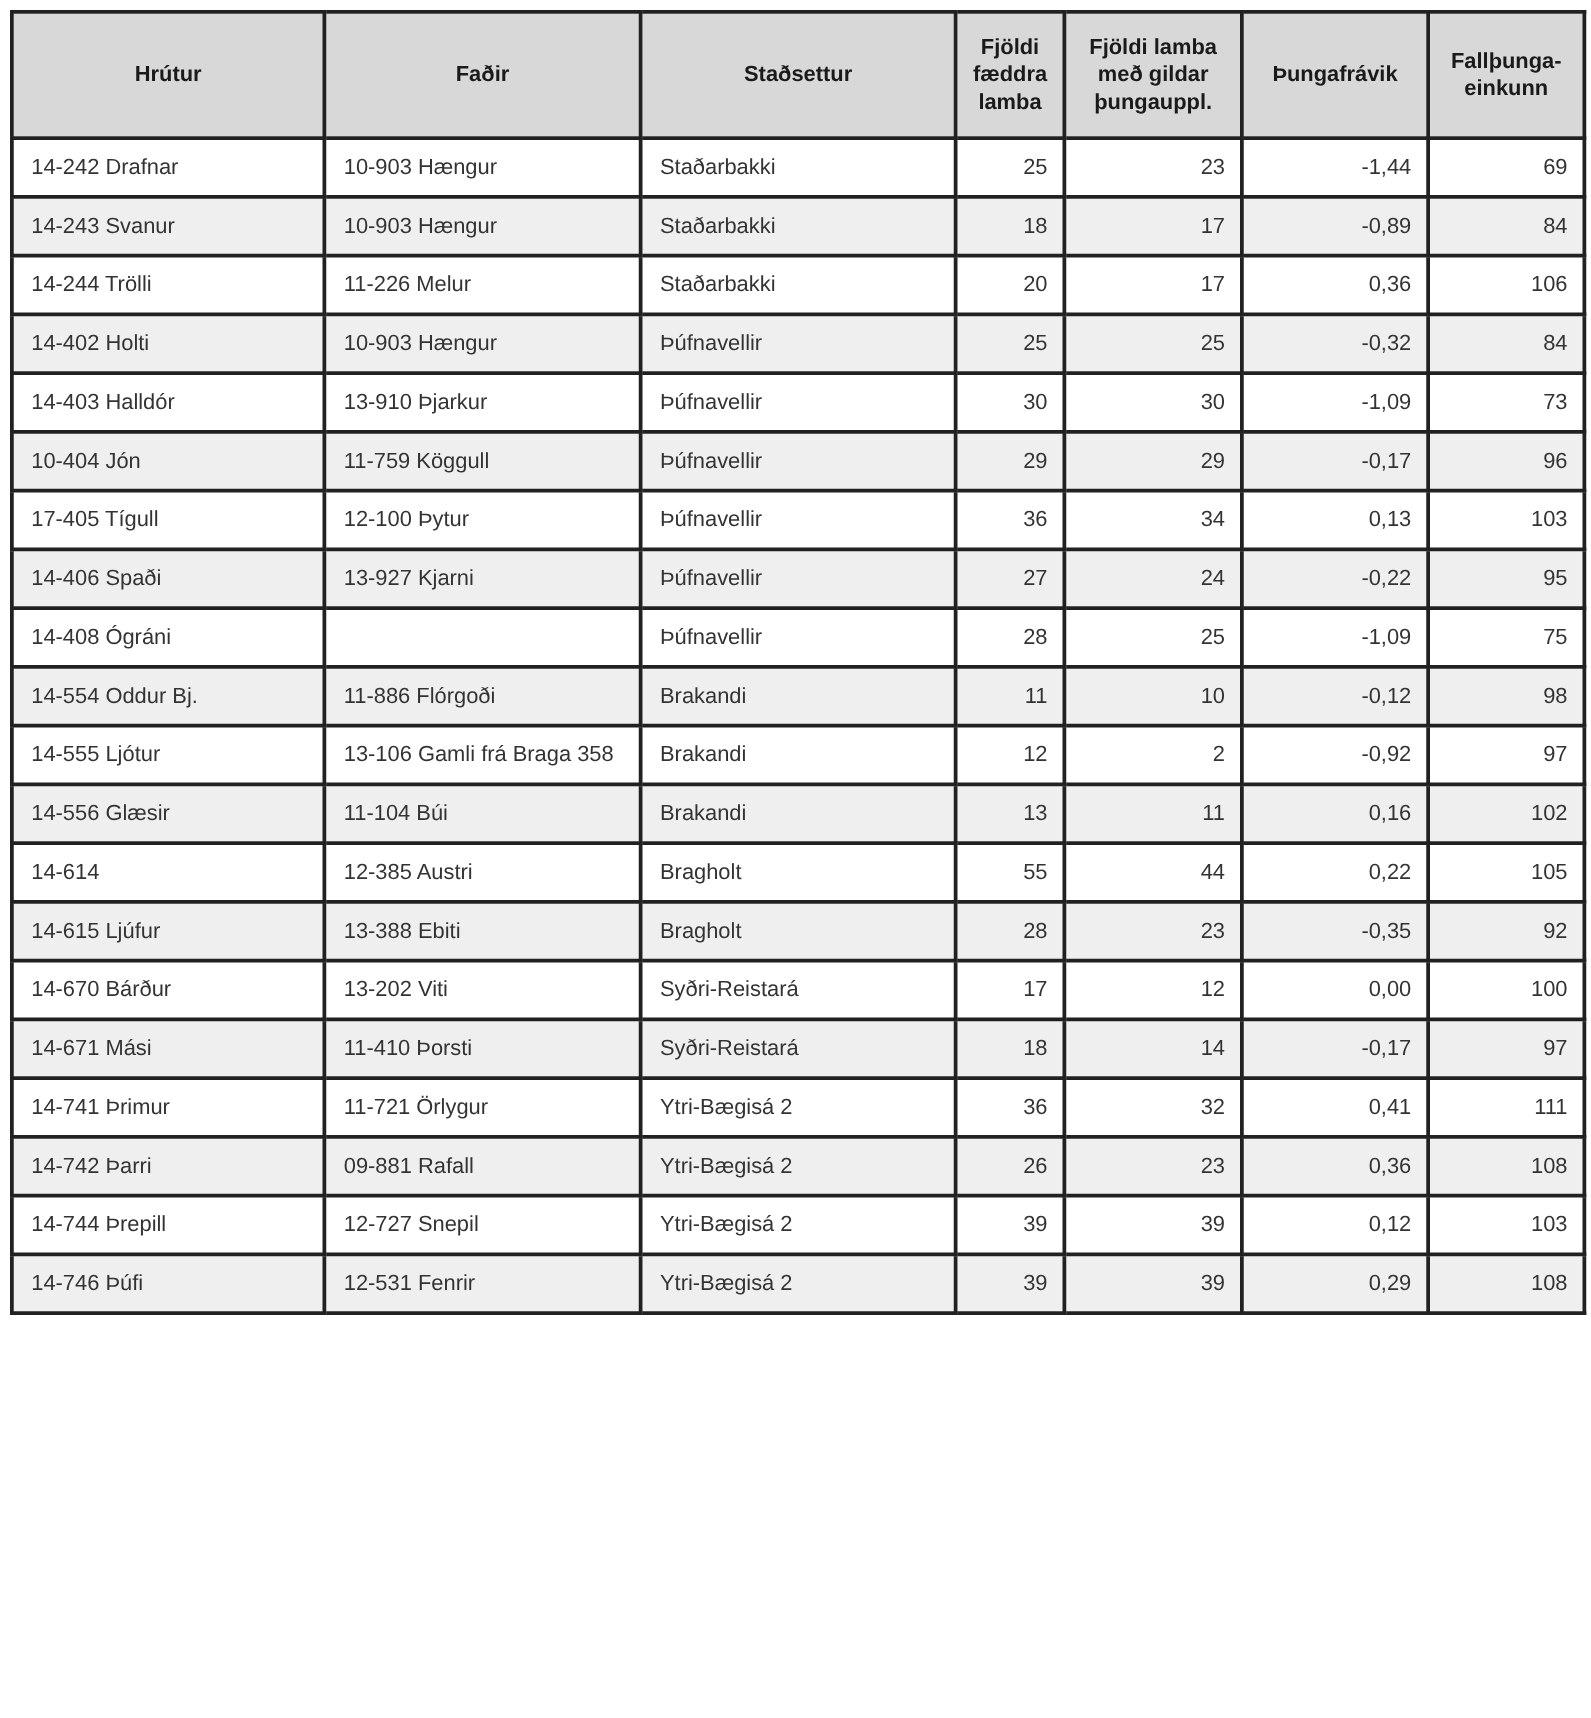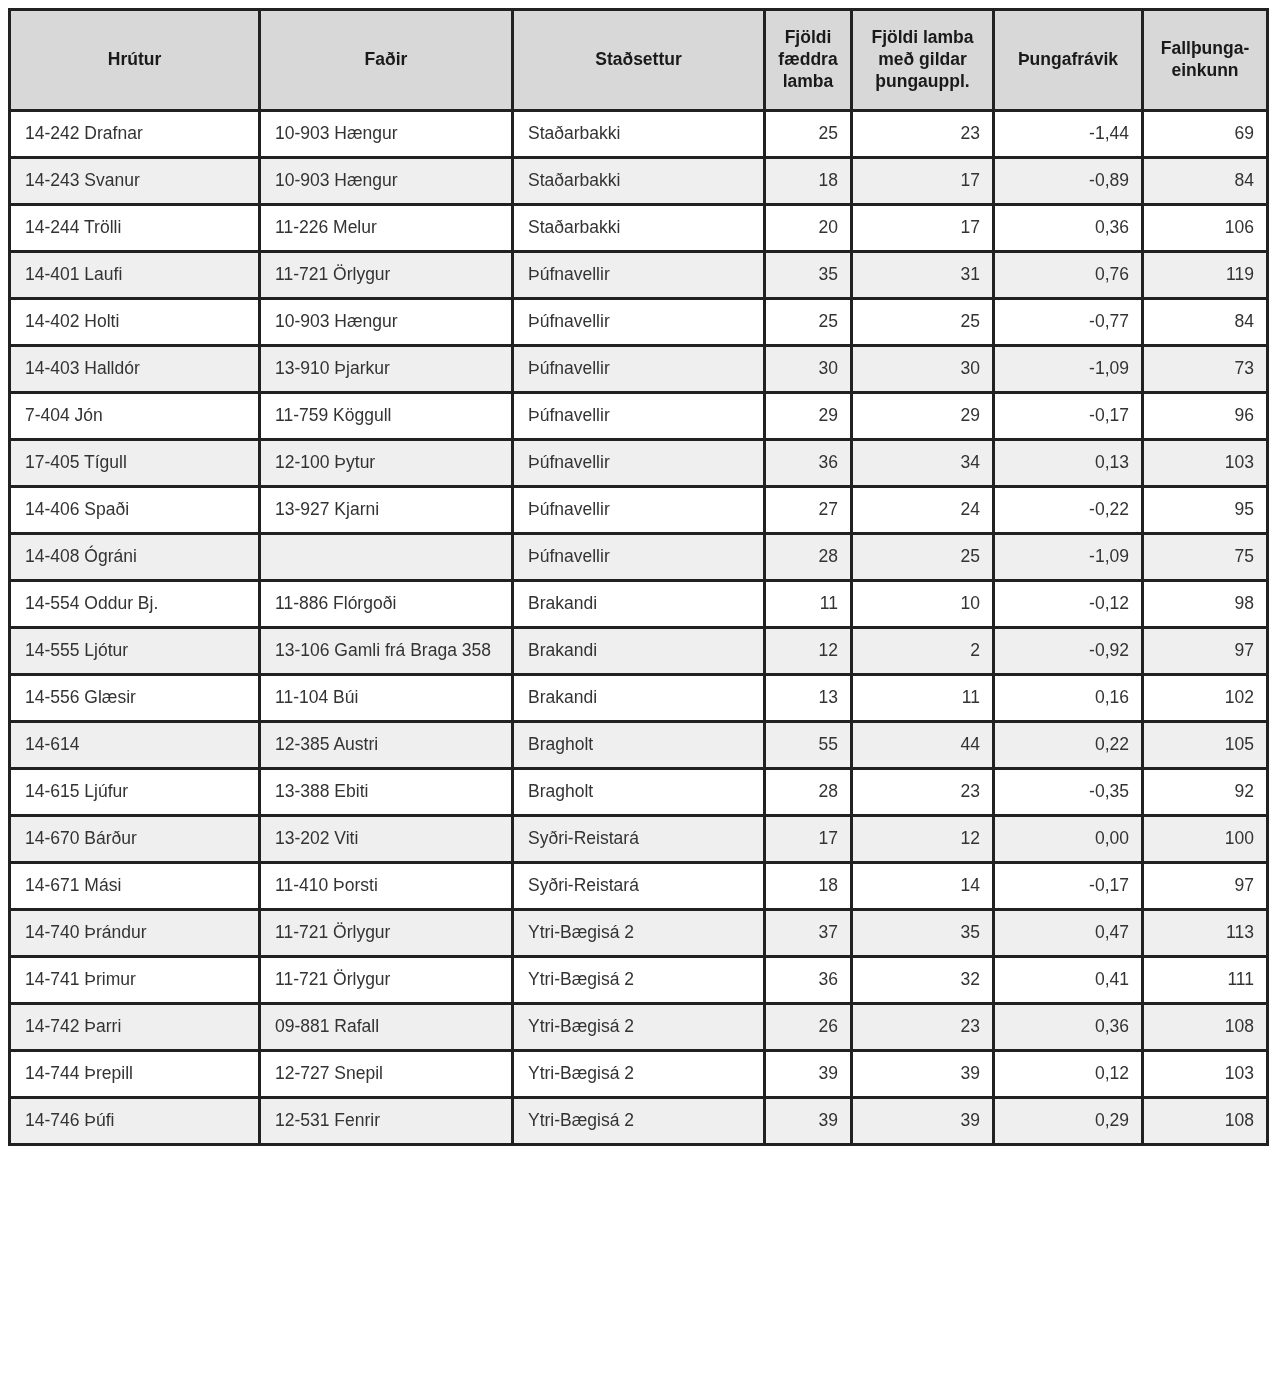--- a/index.html
+++ b/index.html
@@ -98,48 +98,39 @@
       <tr>
         <td class="align-left">14-244 Trölli</td>
         <td class="align-left">11-226 Melur</td>
         <td class="align-left">Staðarbakki</td>
         <td class="align-right">20</td>
         <td class="align-right">17</td>
         <td class="align-right">0,36</td>
         <td class="align-right">106</td>
       </tr>
       <tr>
-        <td class="align-left">14-401 Laufi</td>
-        <td class="align-left">11-721 Örlygur</td>
-        <td class="align-left">Þúfnavellir</td>
-        <td class="align-right">35</td>
-        <td class="align-right">31</td>
-        <td class="align-right">0,76</td>
-        <td class="align-right">119</td>
-      </tr>
-      <tr>
         <td class="align-left">14-402 Holti</td>
         <td class="align-left">10-903 Hængur</td>
         <td class="align-left">Þúfnavellir</td>
         <td class="align-right">25</td>
         <td class="align-right">25</td>
-        <td class="align-right">-0,77</td>
+        <td class="align-right">-0,32</td>
         <td class="align-right">84</td>
       </tr>
       <tr>
         <td class="align-left">14-403 Halldór</td>
         <td class="align-left">13-910 Þjarkur</td>
         <td class="align-left">Þúfnavellir</td>
         <td class="align-right">30</td>
         <td class="align-right">30</td>
         <td class="align-right">-1,09</td>
         <td class="align-right">73</td>
       </tr>
       <tr>
-        <td class="align-left">7-404 Jón</td>
+        <td class="align-left">10-404 Jón</td>
         <td class="align-left">11-759 Köggull</td>
         <td class="align-left">Þúfnavellir</td>
         <td class="align-right">29</td>
         <td class="align-right">29</td>
         <td class="align-right">-0,17</td>
         <td class="align-right">96</td>
       </tr>
       <tr>
         <td class="align-left">17-405 Tígull</td>
         <td class="align-left">12-100 Þytur</td>
@@ -224,29 +215,20 @@
       <tr>
         <td class="align-left">14-671 Mási</td>
         <td class="align-left">11-410 Þorsti</td>
         <td class="align-left">Syðri-Reistará</td>
         <td class="align-right">18</td>
         <td class="align-right">14</td>
         <td class="align-right">-0,17</td>
         <td class="align-right">97</td>
       </tr>
       <tr>
-        <td class="align-left">14-740 Þrándur</td>
-        <td class="align-left">11-721 Örlygur</td>
-        <td class="align-left">Ytri-Bægisá 2</td>
-        <td class="align-right">37</td>
-        <td class="align-right">35</td>
-        <td class="align-right">0,47</td>
-        <td class="align-right">113</td>
-      </tr>
-      <tr>
         <td class="align-left">14-741 Þrimur</td>
         <td class="align-left">11-721 Örlygur</td>
         <td class="align-left">Ytri-Bægisá 2</td>
         <td class="align-right">36</td>
         <td class="align-right">32</td>
         <td class="align-right">0,41</td>
         <td class="align-right">111</td>
       </tr>
       <tr>
         <td class="align-left">14-742 Þarri</td>

